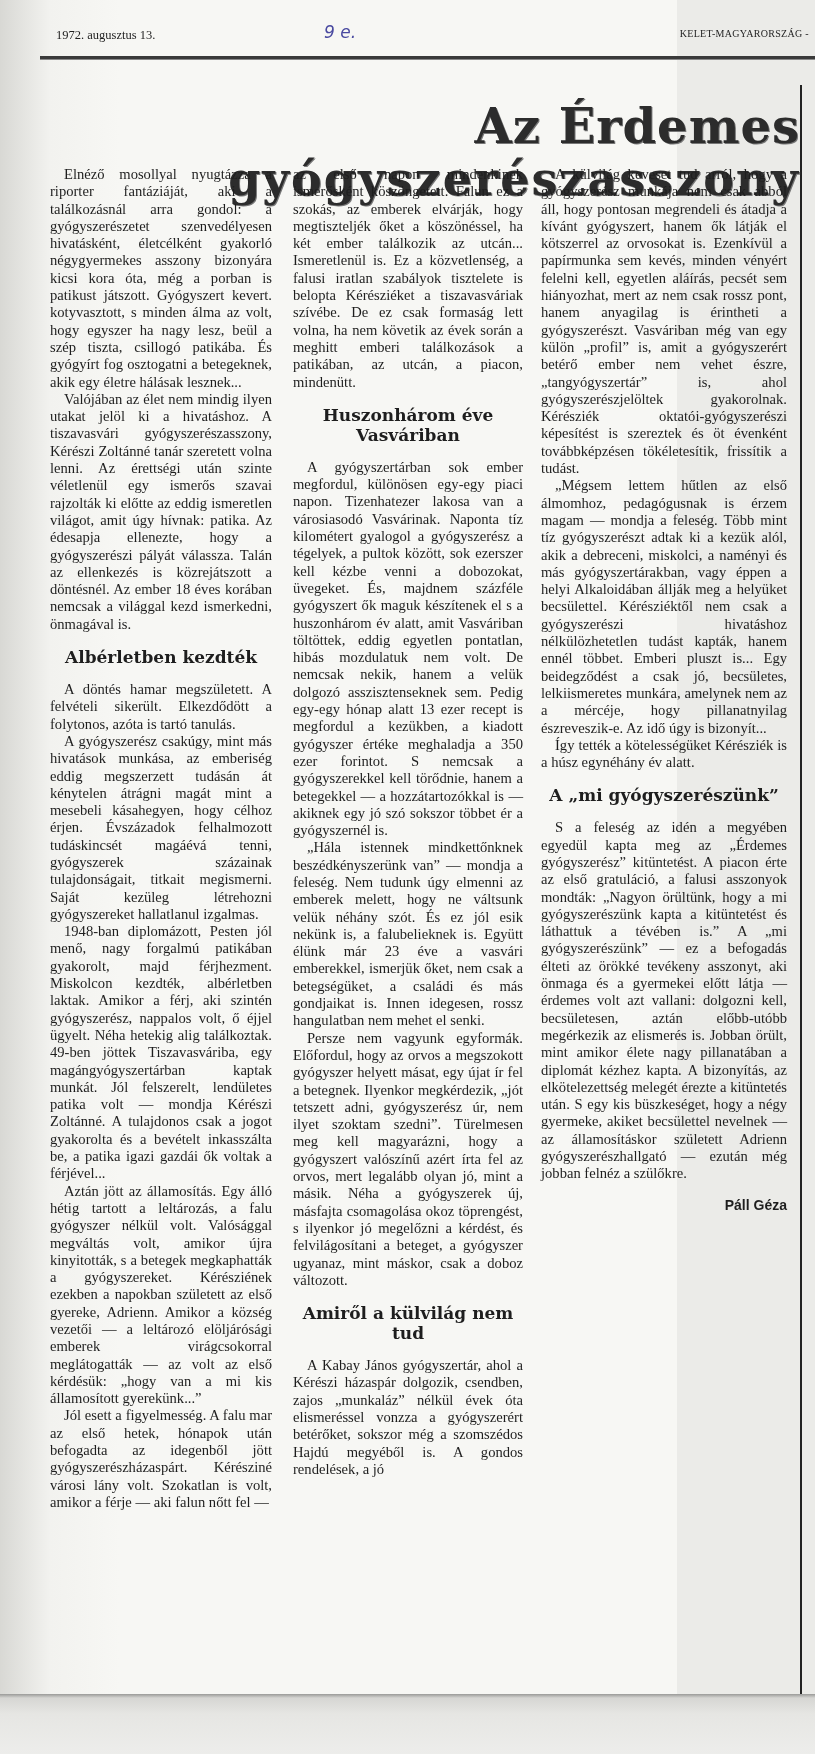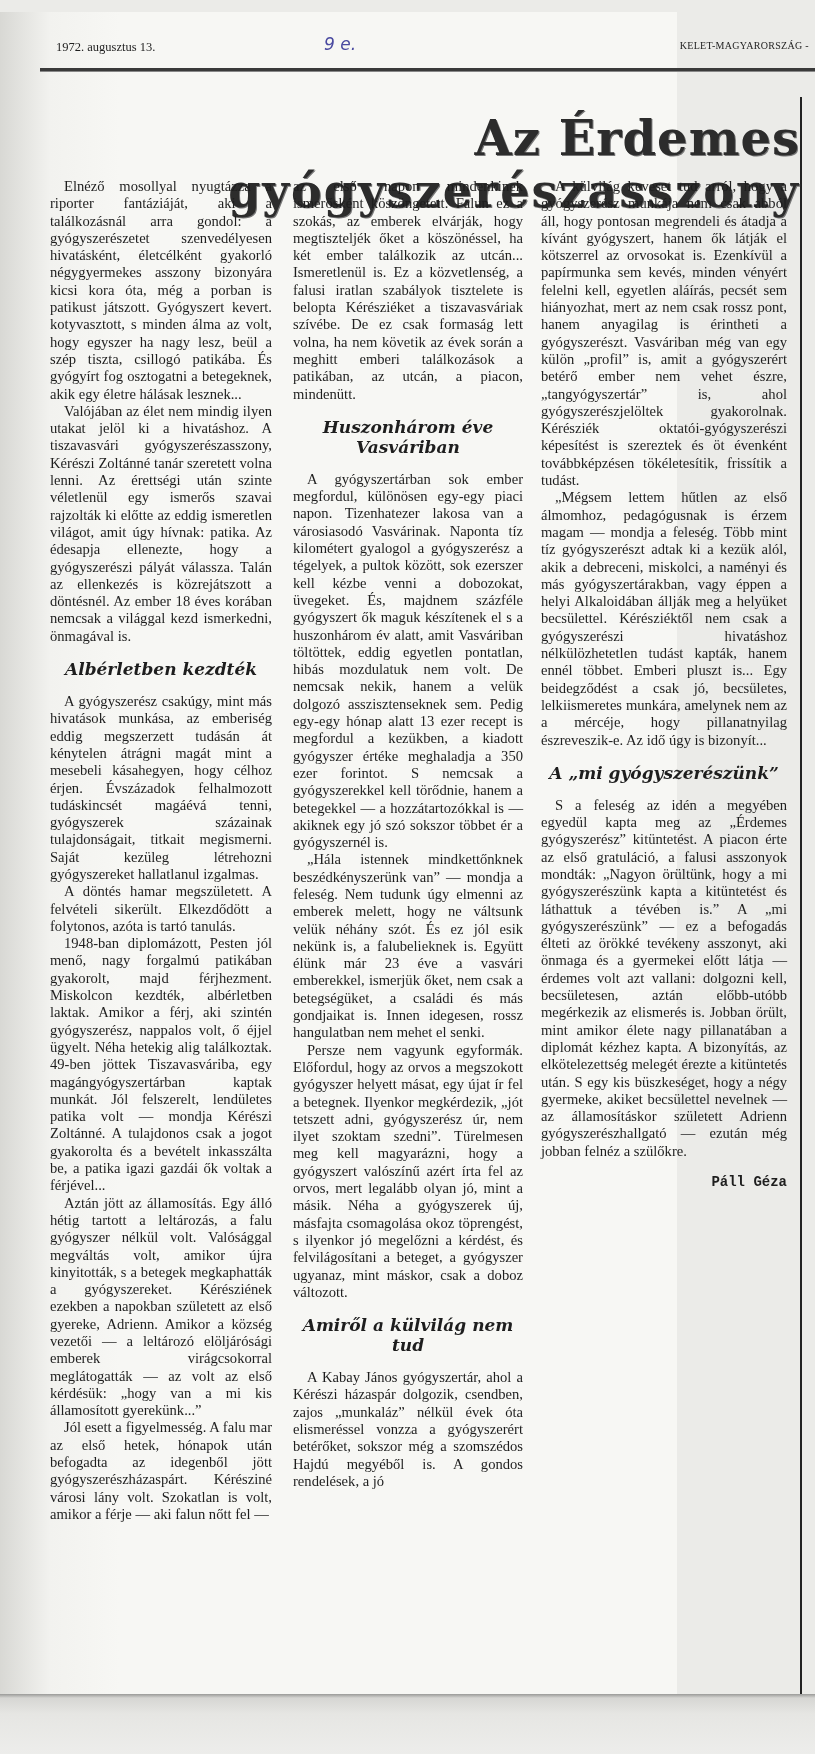--- a/index.html
+++ b/index.html
@@ -6,21 +6,20 @@
   body {
     width: 815px; height: 1754px; overflow: hidden;
     background: #ebebe8;
     font-family: "DejaVu Serif", serif;
     color: #1e1e1e;
     position: relative;
   }
   .page {
     position: absolute; left: 0; top: 0; width: 677px; height: 1700px;
     background: linear-gradient(90deg, #d8d8d4 0px, #f2f2ef 50px, #f7f7f4 120px, #f7f7f4 100%);
-    margin-top: 12px;
   }
   .bottom-shadow {
     position: absolute; left: 0; top: 1694px; width: 815px; height: 60px;
     background: linear-gradient(180deg, #9a9a98 0px, #d6d6d3 4px, #e6e6e3 20px, #ededeb 60px);
   }
   .masthead {
     position: absolute; left: 56px; top: 22px; width: 759px; height: 22px;
   }
   .masthead .date {
     position: absolute; left: 0; top: 6px; font-size: 12.5px; font-family: "Liberation Serif", serif;
@@ -48,29 +47,29 @@
   .headline .l2 { display:block; font-size: 46px; line-height: 52px; letter-spacing: 2px; }
   .col {
     position: absolute; top: 166px;
     font-family: "Liberation Serif", serif;
     font-size: 14.6px; line-height: 17.3px;
     text-align: justify; hyphens: manual;
   }
   .col p { margin: 0; text-indent: 14px; }
   .col p.noindent { text-indent: 0; }
   .col .sub {
-    font-family: "DejaVu Serif", serif; font-style: italic; font-weight: bold;
+    font-family: "DejaVu Serif", serif; font-weight: bold;
     text-align: center; font-size: 17px; line-height: 20px; margin: 14px 0 14px 0;
     text-indent: 0;
   }
   .col1 { left: 50px; width: 222px; }
   .col2 { left: 293px; width: 230px; }
   .col3 { left: 541px; width: 246px; }
   .byline {
-    text-align: right; font-weight: bold; font-family: Liberation Mono, monospace; font-size: 14px;
+    text-align: right; font-weight: bold; font-family: Liberation Sans, sans-serif; font-size: 14px;
     margin-top: 14px; text-indent: 0;
   }
 </style>
 </head>
 <body>
 
 <div class="page">
 
   <div class="masthead">
     <span class="date">1972. augusztus 13.</span>
@@ -82,39 +81,40 @@
 
   <h1 class="headline">
     <span class="l1">Az Érdemes</span>
     <span class="l2">gyógyszerészasszony</span>
   </h1>
 
   <div class="col col1">
     <p>Elnéző mosollyal nyugtázza a riporter fantáziáját, aki a találkozásnál arra gondol: a gyógyszerészetet szenvedélyesen hivatásként, életcélként gyakorló négygyermekes asszony bizonyára kicsi kora óta, még a porban is patikust játszott. Gyógyszert kevert. kotyvasztott, s minden álma az volt, hogy egyszer ha nagy lesz, beül a szép tiszta, csillogó patikába. És gyógyírt fog osztogatni a betegeknek, akik egy életre hálásak lesznek...</p>
     <p>Valójában az élet nem mindig ilyen utakat jelöl ki a hivatáshoz. A tiszavasvári gyógyszerészasszony, Kérészi Zoltánné tanár szeretett volna lenni. Az érettségi után szinte véletlenül egy ismerős szavai rajzolták ki előtte az eddig ismeretlen világot, amit úgy hívnak: patika. Az édesapja ellenezte, hogy a gyógyszerészi pályát válassza. Talán az ellenkezés is közrejátszott a döntésnél. Az ember 18 éves korában nemcsak a világgal kezd ismerkedni, önmagával is.</p>
     <div class="sub">Albérletben kezdték</div>
+    <p>A döntés hamar megszületett. A felvételi sikerült. Elkezdődött a folytonos, azóta is tartó tanulás.</p>
     <p>A gyógyszerész csakúgy, mint más hivatások munkása, az emberiség eddig megszerzett tudásán át kénytelen átrágni magát mint a mesebeli kásahegyen, hogy célhoz érjen. Évszázadok felhalmozott tudáskincsét magáévá tenni, gyógyszerek százainak tulajdonságait, titkait megismerni. Saját kezüleg létrehozni gyógyszereket hallatlanul izgalmas.</p>
-    <p>A döntés hamar megszületett. A felvételi sikerült. Elkezdődött a folytonos, azóta is tartó tanulás.</p>
     <p>1948-ban diplomázott, Pesten jól menő, nagy forgalmú patikában gyakorolt, majd férjhezment. Miskolcon kezdték, albérletben laktak. Amikor a férj, aki szintén gyógyszerész, nappalos volt, ő éjjel ügyelt. Néha hetekig alig találkoztak. 49-ben jöttek Tiszavasváriba, egy magángyógyszertárban kaptak munkát. Jól felszerelt, lendületes patika volt — mondja Kérészi Zoltánné. A tulajdonos csak a jogot gyakorolta és a bevételt inkasszálta be, a patika igazi gazdái ők voltak a férjével...</p>
     <p>Aztán jött az államosítás. Egy álló hétig tartott a leltározás, a falu gyógyszer nélkül volt. Valósággal megváltás volt, amikor újra kinyitották, s a betegek megkaphatták a gyógyszereket. Kérésziének ezekben a napokban született az első gyereke, Adrienn. Amikor a község vezetői — a leltározó elöljárósági emberek virágcsokorral meglátogatták — az volt az első kérdésük: „hogy van a mi kis államosított gyerekünk...”</p>
     <p>Jól esett a figyelmesség. A falu mar az első hetek, hónapok után befogadta az idegenből jött gyógyszerészházaspárt. Kérésziné városi lány volt. Szokatlan is volt, amikor a férje — aki falun nőtt fel —</p>
   </div>
 
   <div class="col col2">
     <p class="noindent">az első napon mindenkinek ismerősként köszöngetett. Falun ez a szokás, az emberek elvárják, hogy megtiszteljék őket a köszönéssel, ha két ember találkozik az utcán... Ismeretlenül is. Ez a közvetlenség, a falusi iratlan szabályok tisztelete is belopta Kérésziéket a tiszavasváriak szívébe. De ez csak formaság lett volna, ha nem követik az évek során a meghitt emberi találkozások a patikában, az utcán, a piacon, mindenütt.</p>
     <div class="sub">Huszonhárom éve Vasváriban</div>
     <p>A gyógyszertárban sok ember megfordul, különösen egy-egy piaci napon. Tizenhatezer lakosa van a városiasodó Vasvárinak. Naponta tíz kilométert gyalogol a gyógyszerész a tégelyek, a pultok között, sok ezerszer kell kézbe venni a dobozokat, üvegeket. És, majdnem százféle gyógyszert ők maguk készítenek el s a huszonhárom év alatt, amit Vasváriban töltöttek, eddig egyetlen pontatlan, hibás mozdulatuk nem volt. De nemcsak nekik, hanem a velük dolgozó asszisztenseknek sem. Pedig egy-egy hónap alatt 13 ezer recept is megfordul a kezükben, a kiadott gyógyszer értéke meghaladja a 350 ezer forintot. S nemcsak a gyógyszerekkel kell törődnie, hanem a betegekkel — a hozzátartozókkal is — akiknek egy jó szó sokszor többet ér a gyógyszernél is.</p>
     <p>„Hála istennek mindkettőnknek beszédkényszerünk van” — mondja a feleség. Nem tudunk úgy elmenni az emberek melett, hogy ne váltsunk velük néhány szót. És ez jól esik nekünk is, a falubelieknek is. Együtt élünk már 23 éve a vasvári emberekkel, ismerjük őket, nem csak a betegségüket, a családi és más gondjaikat is. Innen idegesen, rossz hangulatban nem mehet el senki.</p>
     <p>Persze nem vagyunk egyformák. Előfordul, hogy az orvos a megszokott gyógyszer helyett másat, egy újat ír fel a betegnek. Ilyenkor megkérdezik, „jót tetszett adni, gyógyszerész úr, nem ilyet szoktam szedni”. Türelmesen meg kell magyarázni, hogy a gyógyszert valószínű azért írta fel az orvos, mert legalább olyan jó, mint a másik. Néha a gyógyszerek új, másfajta csomagolása okoz töprengést, s ilyenkor jó megelőzni a kérdést, és felvilágosítani a beteget, a gyógyszer ugyanaz, mint máskor, csak a doboz változott.</p>
     <div class="sub">Amiről a külvilág nem tud</div>
     <p>A Kabay János gyógyszertár, ahol a Kérészi házaspár dolgozik, csendben, zajos „munkaláz” nélkül évek óta elismeréssel vonzza a gyógyszerért betérőket, sokszor még a szomszédos Hajdú megyéből is. A gondos rendelések, a jó</p>
   </div>
 
   <div class="col col3">
     <p>A külvilág keveset tud arról, hogy a gyógyszerész munkája nem csak abból áll, hogy pontosan megrendeli és átadja a kívánt gyógyszert, hanem ők látják el kötszerrel az orvosokat is. Ezenkívül a papírmunka sem kevés, minden vényért felelni kell, egyetlen aláírás, pecsét sem hiányozhat, mert az nem csak rossz pont, hanem anyagilag is érintheti a gyógyszerészt. Vasváriban még van egy külön „profil” is, amit a gyógyszerért betérő ember nem vehet észre, „tangyógyszertár” is, ahol gyógyszerészjelöltek gyakorolnak. Kérésziék oktatói-gyógyszerészi képesítést is szereztek és öt évenként továbbképzésen tökéletesítik, frissítik a tudást.</p>
     <p>„Mégsem lettem hűtlen az első álmomhoz, pedagógusnak is érzem magam — mondja a feleség. Több mint tíz gyógyszerészt adtak ki a kezük alól, akik a debreceni, miskolci, a naményi és más gyógyszertárakban, vagy éppen a helyi Alkaloidában állják meg a helyüket becsülettel. Kérésziéktől nem csak a gyógyszerészi hivatáshoz nélkülözhetetlen tudást kapták, hanem ennél többet. Emberi pluszt is... Egy beidegződést a csak jó, becsületes, lelkiismeretes munkára, amelynek nem az a mércéje, hogy pillanatnyilag észreveszik-e. Az idő úgy is bizonyít...</p>
+    <p>Így tették a kötelességüket Kérésziék is a húsz egynéhány év alatt.</p>
     <div class="sub">A „mi gyógyszerészünk”</div>
     <p>S a feleség az idén a megyében egyedül kapta meg az „Érdemes gyógyszerész” kitüntetést. A piacon érte az első gratuláció, a falusi asszonyok mondták: „Nagyon örültünk, hogy a mi gyógyszerészünk kapta a kitüntetést és láthattuk a tévében is.” A „mi gyógyszerészünk” — ez a befogadás élteti az örökké tevékeny asszonyt, aki önmaga és a gyermekei előtt látja — érdemes volt azt vallani: dolgozni kell, becsületesen, aztán előbb-utóbb megérkezik az elismerés is. Jobban örült, mint amikor élete nagy pillanatában a diplomát kézhez kapta. A bizonyítás, az elkötelezettség melegét érezte a kitüntetés után. S egy kis büszkeséget, hogy a négy gyermeke, akiket becsülettel nevelnek — az államosításkor született Adrienn gyógyszerészhallgató — ezután még jobban felnéz a szülőkre.</p>
     <div class="byline">Páll Géza</div>
   </div>
 
 </div>
 <div class="bottom-shadow"></div>
 
 </body></html>

